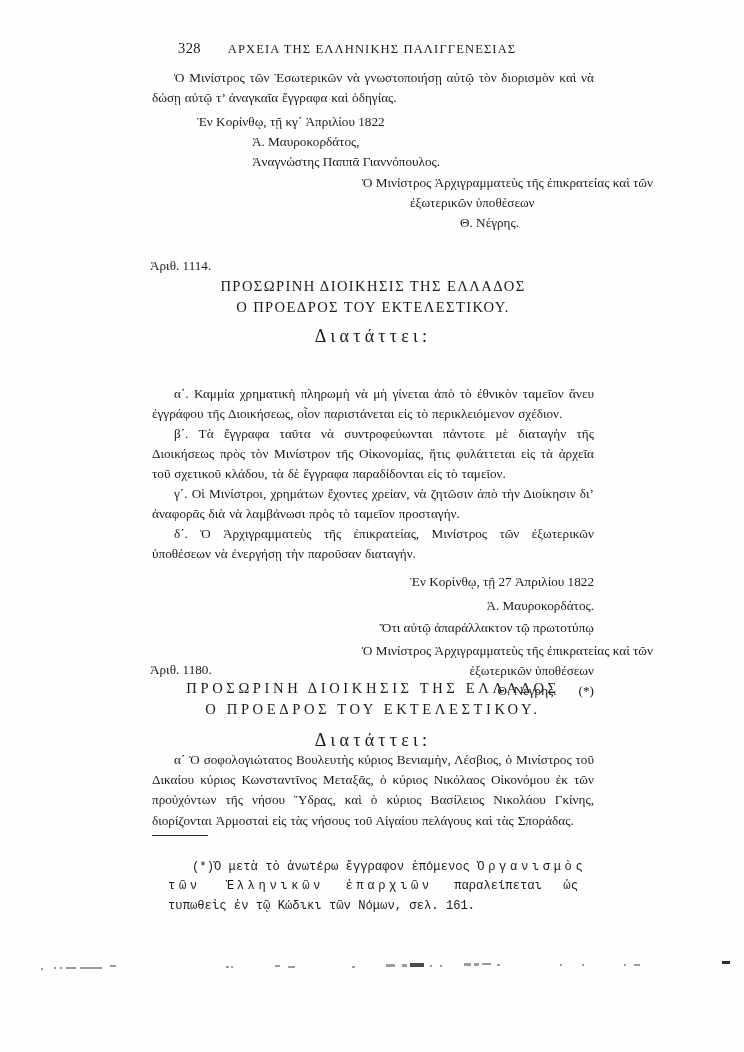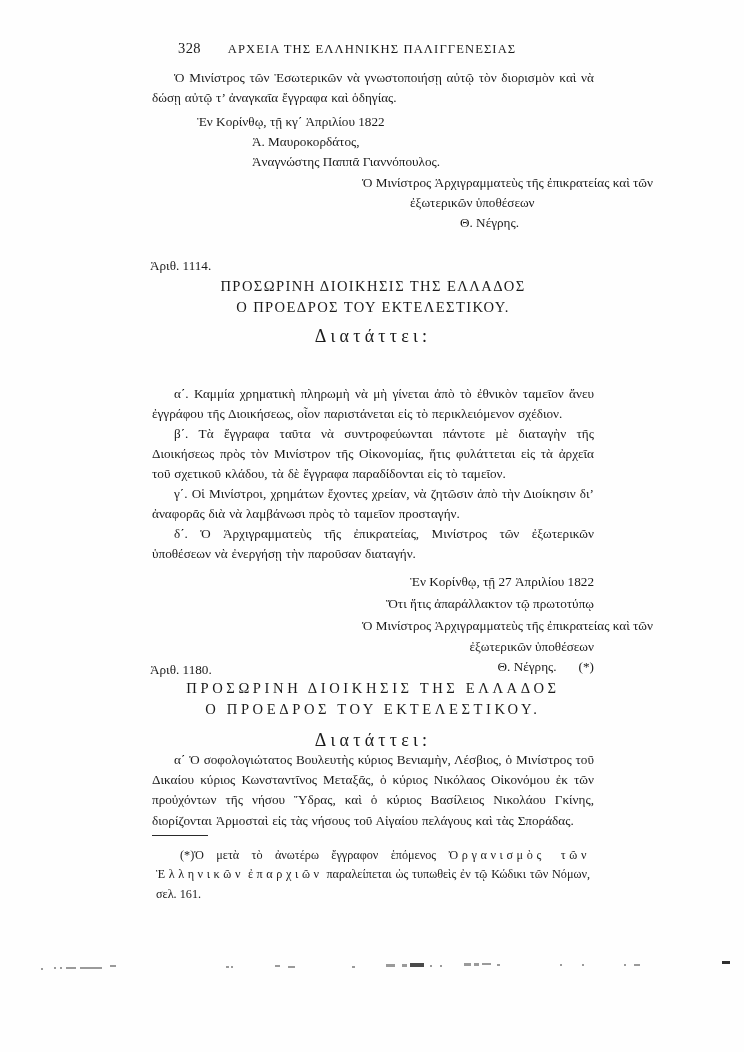--- a/index.html
+++ b/index.html
@@ -169,41 +169,42 @@
   </div>
   <div class="block" style="top:484px;">
     <p class="body indent">γ΄. Οἱ Μινίστροι, χρημάτων ἔχοντες χρείαν, νὰ ζητῶσιν ἀπὸ τὴν Διοίκησιν δι’ ἀναφορᾶς διὰ νὰ λαμβάνωσι πρὸς τὸ ταμεῖον προσταγήν.</p>
   </div>
   <div class="block" style="top:524px;">
     <p class="body indent">δ΄. Ὁ Ἀρχιγραμματεὺς τῆς ἐπικρατείας, Μινίστρος τῶν ἐξωτερικῶν ὑποθέσεων νὰ ἐνεργήσῃ τὴν παροῦσαν διαταγήν.</p>
   </div>
 
   <div class="block" style="top:572px;text-align:right;">
     <div class="line lead-45">Ἐν Κορίνθῳ, τῇ 27 Ἀπριλίου 1822</div>
-    <div class="line lead-0" style="margin-top:2px;">Ὅτι ἥτις ἀπαράλλακτον τῷ πρωτοτύπῳ</div>
+    <div class="line lead-100" style="margin-top:4px;">Ἀ. Μαυροκορδάτος.</div>
+    <div class="line lead-0" style="margin-top:2px;">Ὅτι αὐτῷ ἀπαράλλακτον τῷ πρωτοτύπῳ</div>
     <div class="line lead-210" style="margin-top:2px;">Ὁ Μινίστρος Ἀρχιγραμματεὺς τῆς ἐπικρατείας καὶ τῶν</div>
     <div class="line lead-258">ἐξωτερικῶν ὑποθέσεων</div>
     <div class="line lead-308"><span>Θ. Νέγρης.</span><span style="padding-left:22px;">(*)</span></div>
   </div>
 
   <div class="arith" style="top:660px;">Ἀριθ. 1180.</div>
 
   <div class="headgroup" style="top:678px;">
     <div class="caps1 spaced">ΠΡΟΣΩΡΙΝΗ ΔΙΟΙΚΗΣΙΣ ΤΗΣ ΕΛΛΑΔΟΣ</div>
     <div class="caps2 spaced">Ο ΠΡΟΕΔΡΟΣ ΤΟΥ ΕΚΤΕΛΕΣΤΙΚΟΥ.</div>
     <div class="diatattei" style="margin-top:10px;">Διατάττει:</div>
   </div>
 
   <div class="block" style="top:750px;">
     <p class="body indent">α΄ Ὁ σοφολογιώτατος Βουλευτὴς κύριος Βενιαμὴν, Λέσβιος, ὁ Μινίστρος τοῦ Δικαίου κύριος Κωνσταντῖνος Μεταξᾶς, ὁ κύριος Νικόλαος Οἰκονόμου ἐκ τῶν προὐχόντων τῆς νήσου Ὕδρας, καὶ ὁ κύριος Βασίλειος Νικολάου Γκίνης, διορίζονται Ἁρμοσταὶ εἰς τὰς νήσους τοῦ Αἰγαίου πελάγους καὶ τὰς Σποράδας.</p>
   </div>
 
   <div class="fnrule" style="top:835px;"></div>
   <div class="footnote" style="top:842px;">
-    <p class="fn-ind" style="margin:4px;"><span>(*)</span><span style="white-space:pre;">Ὁ μετὰ τὸ ἀνωτέρω ἔγγραφον ἑπόμενος </span><span class="spaced">Ὀργανισμὸς τῶν Ἑλληνικῶν</span> <span class="spaced">ἐπαρχιῶν</span><span style="white-space:pre-wrap;"> παραλείπεται ὡς τυπωθεὶς ἐν τῷ Κώδικι τῶν Νόμων, σελ. 161.</span></p>
+    <p class="fn-ind" style="margin:16px;font-family:Liberation Mono, monospace;"><span>(*)</span><span style="white-space:pre;">Ὁ μετὰ τὸ ἀνωτέρω ἔγγραφον ἑπόμενος </span><span class="spaced">Ὀργανισμὸς τῶν Ἑλληνικῶν</span> <span class="spaced">ἐπαρχιῶν</span><span style="white-space:pre-wrap;"> παραλείπεται ὡς τυπωθεὶς ἐν τῷ Κώδικι τῶν Νόμων, σελ. 161.</span></p>
   </div>
 
   <div class="speckles">
     <div class="spk" style="left:41px;  top:968px; width:2px; height:2px;"></div>
     <div class="spk" style="left:54px;  top:967px; width:2px; height:2px;"></div>
     <div class="spk" style="left:60px;  top:967px; width:2px; height:2px;"></div>
     <div class="spk" style="left:66px;  top:967px; width:10px;height:2px;"></div>
     <div class="spk" style="left:80px;  top:967px; width:22px;height:2px;"></div>
     <div class="spk" style="left:110px; top:965px; width:6px; height:2px;"></div>
     <div class="spk" style="left:226px; top:966px; width:3px; height:2px;"></div>

